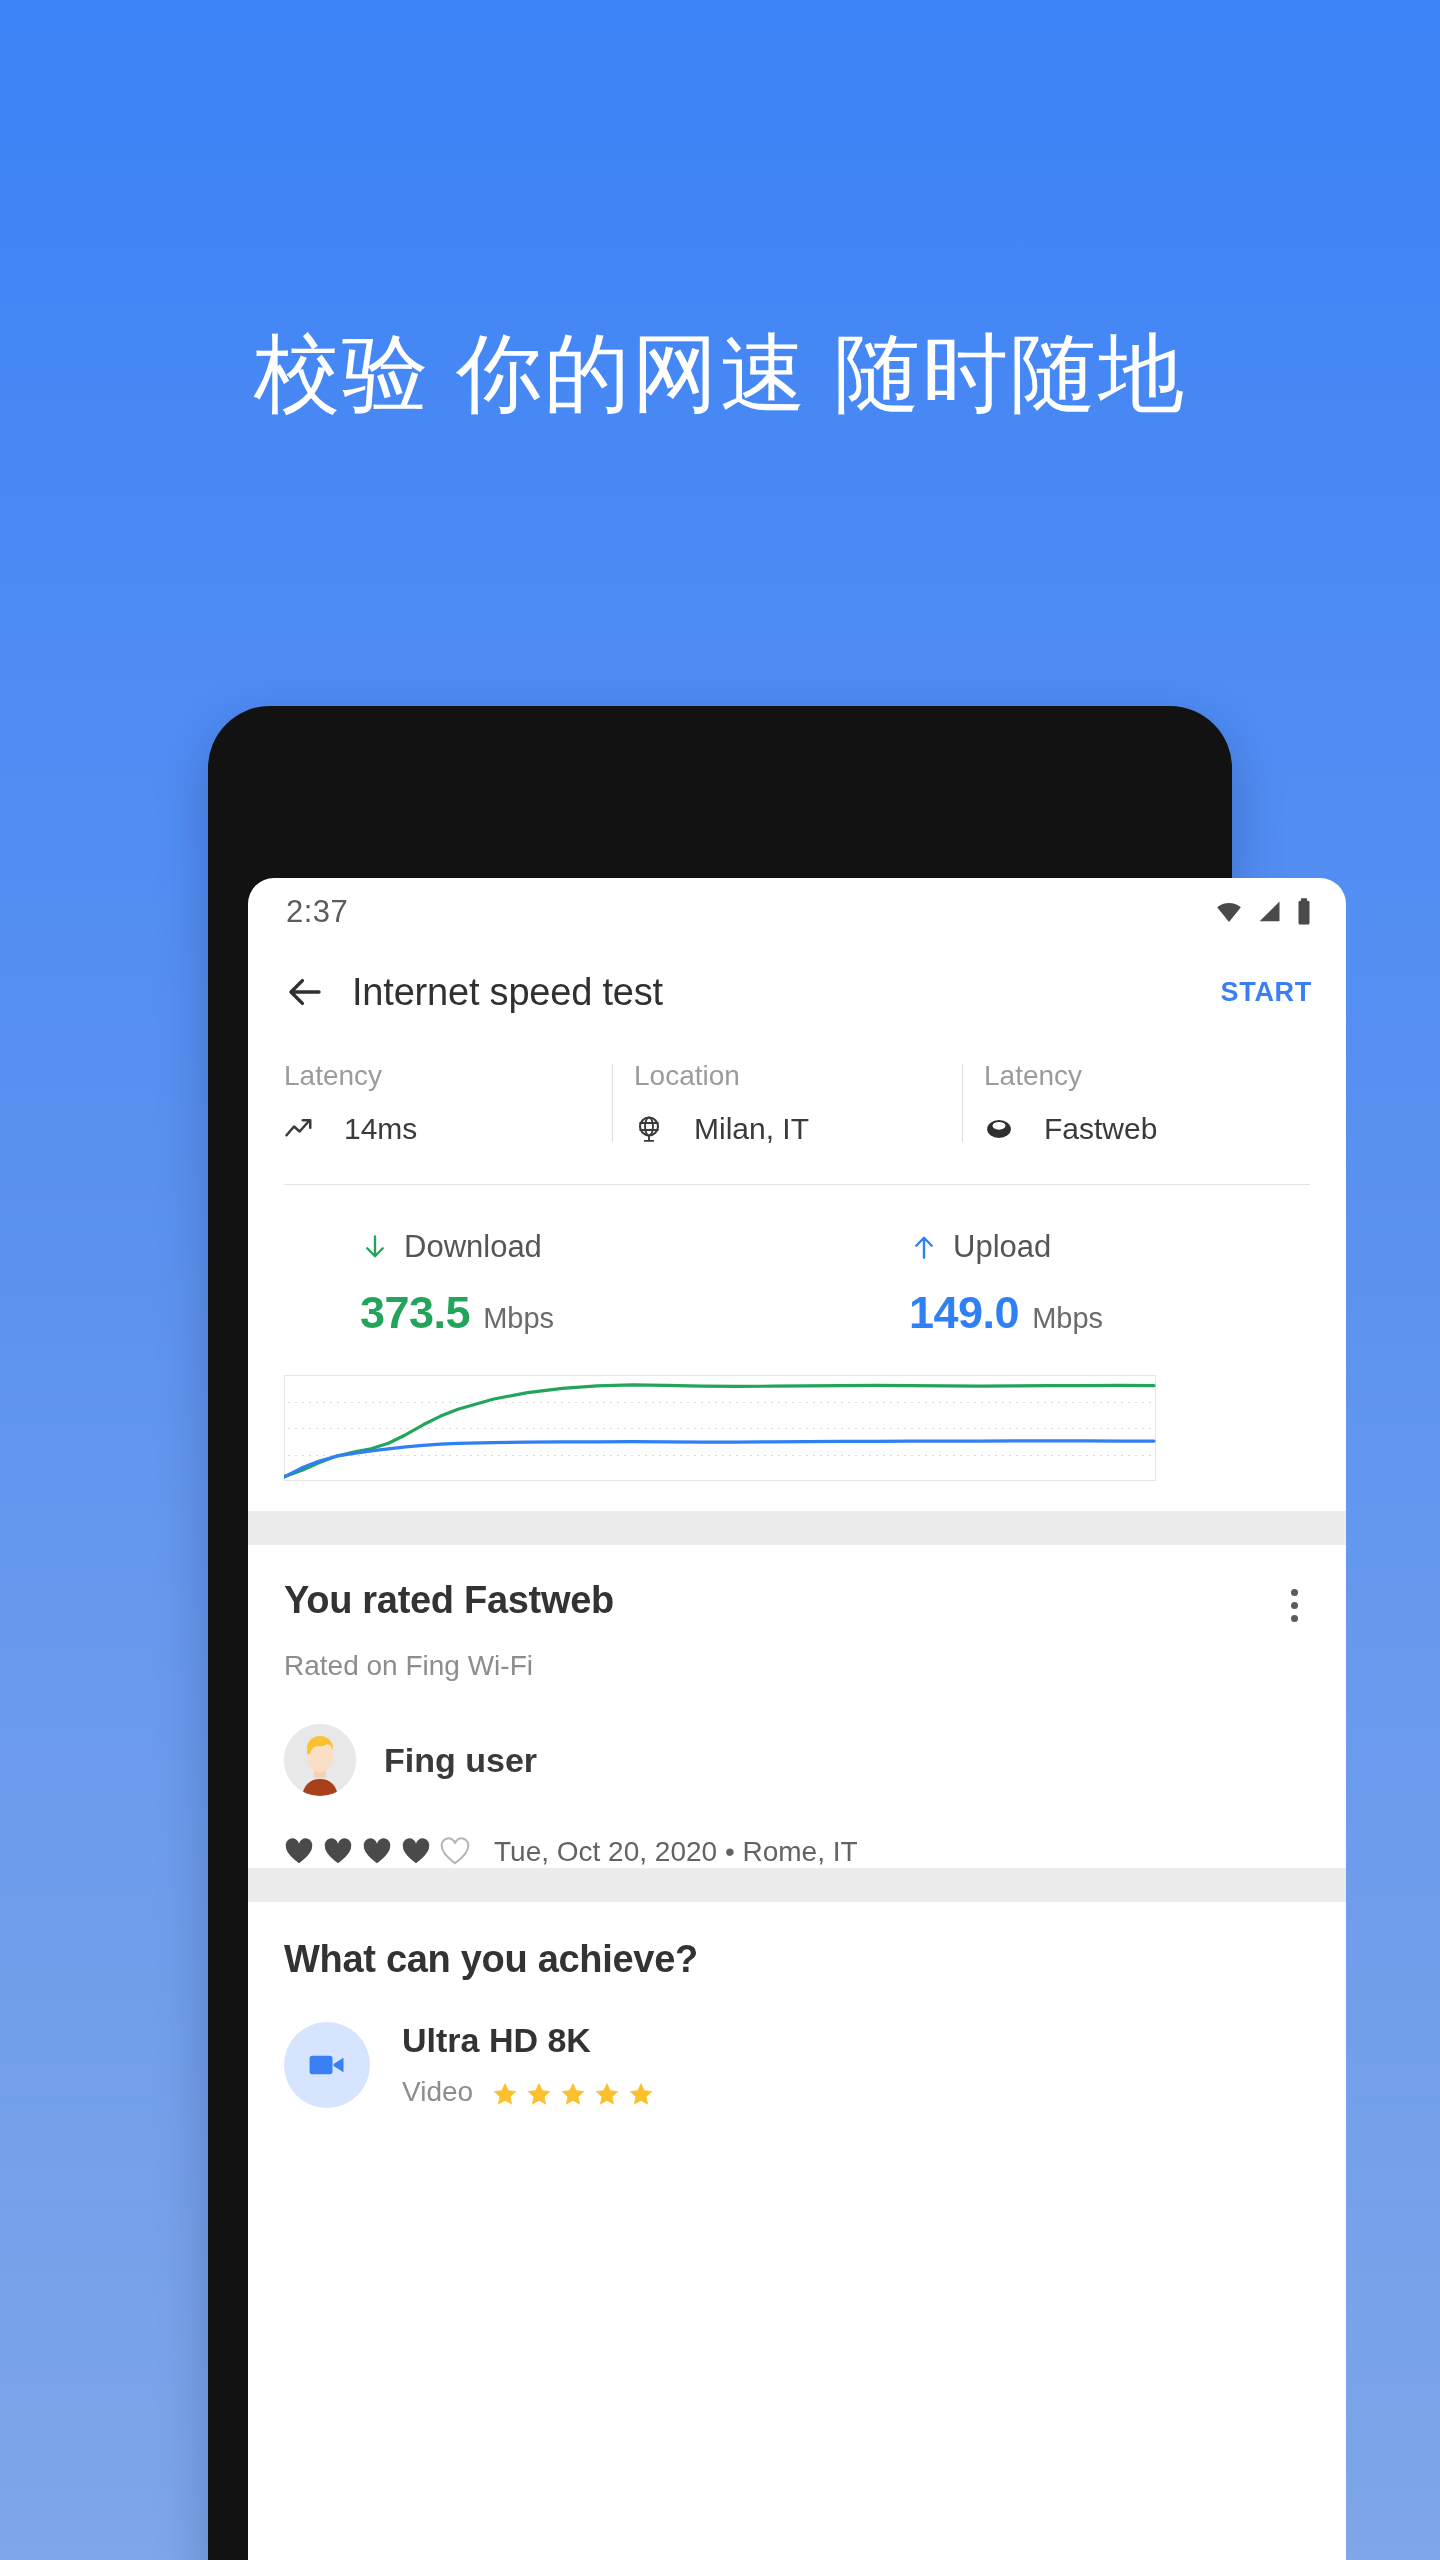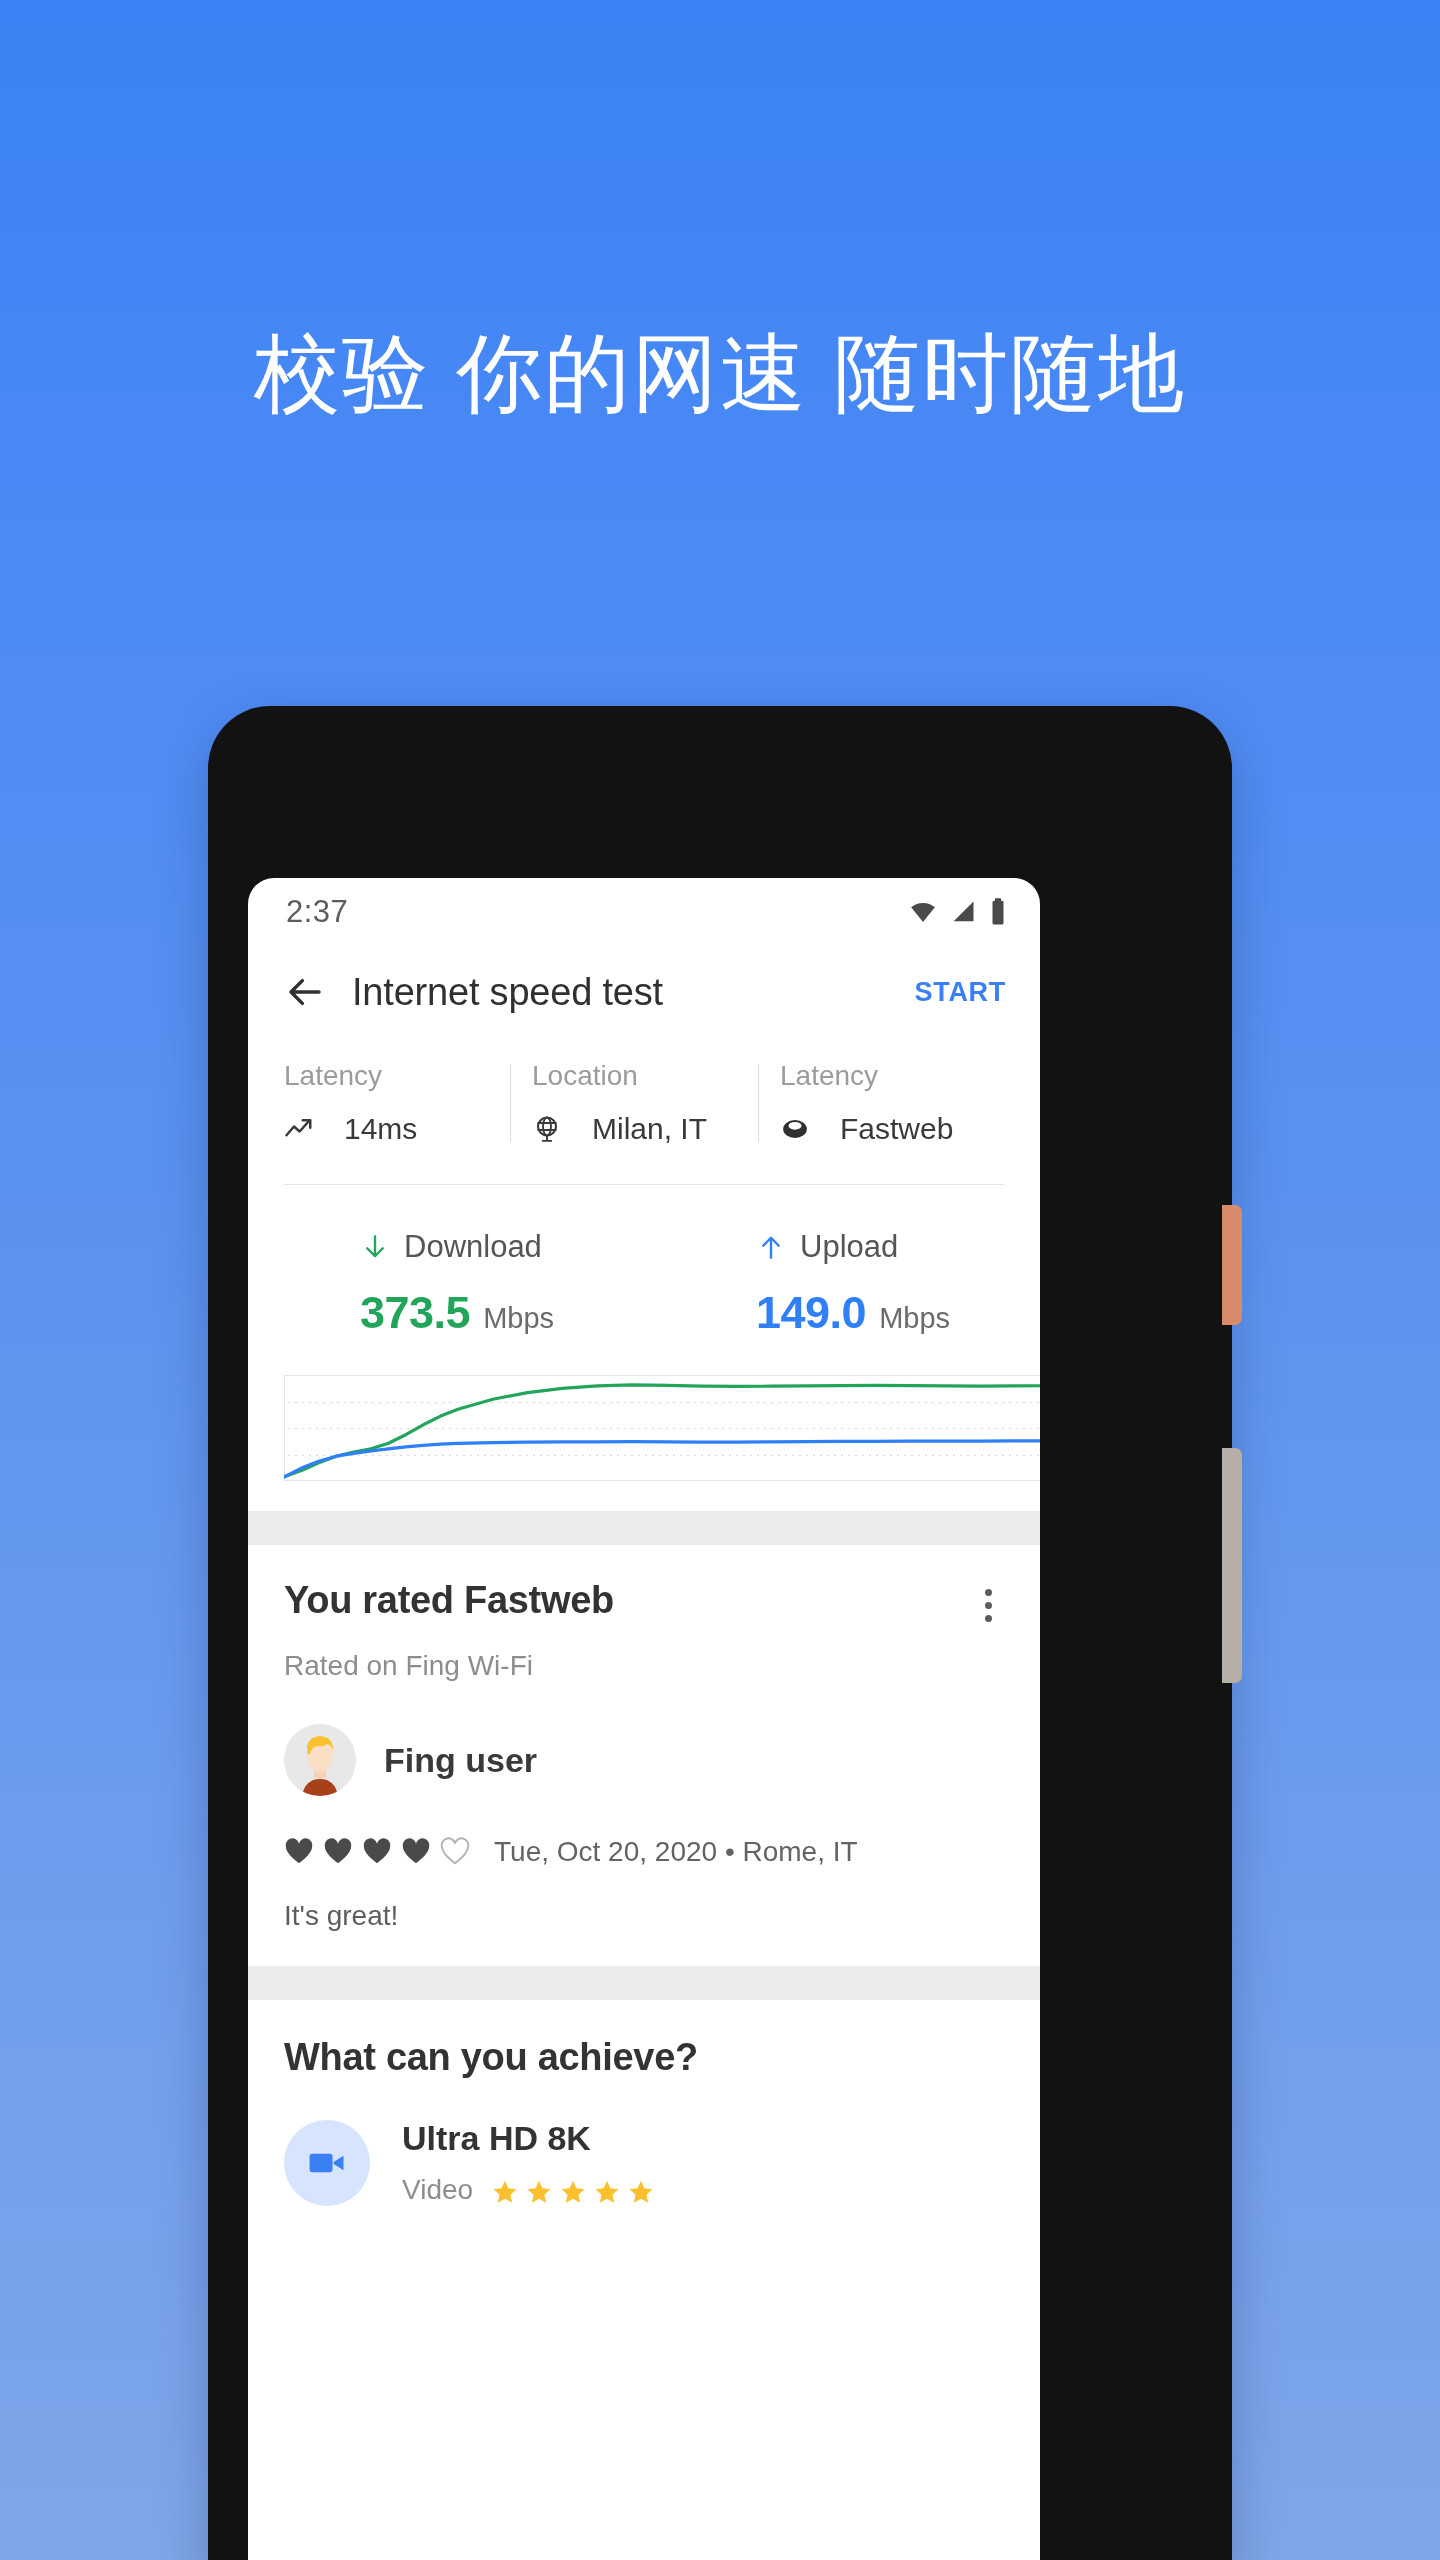--- a/index.html
+++ b/index.html
@@ -44,21 +44,21 @@
   .cam-big   { position:absolute; left:389px; top:772px; width:44px; height:48px;
                background:#2e2e2e; border-radius:50%; }
   .cam-small { position:absolute; left:487px; top:784px; width:30px; height:32px;
                background:#2e2e2e; border-radius:50%; }
   .speaker   { position:absolute; left:593px; top:785px; width:228px; height:28px;
                background:#333333; border-radius:14px; }
 
   
   .screen {
     position:absolute; left:248px; top:878px;
-    width:792px; height:1682px;
+    width:1098px; height:1682px;
     background:#ffffff;
     border-radius:26px 26px 0 0;
     overflow:hidden;
   }
 
   
   .statusbar {
     height:68px; display:flex; align-items:center;
     justify-content:space-between; padding:0 32px 0 38px;
   }
@@ -301,21 +301,20 @@
           <svg width="30" height="30" viewBox="0 0 24 24">
             <path d="M12 21 C4 15 1.5 10.6 1.5 7.6 A5 5 0 0 1 12 5.3 A5 5 0 0 1 22.5 7.6 C22.5 10.6 20 15 12 21 Z" fill="#4a4a4a" stroke="#b4b4b4" stroke-width="0"></path>
           </svg>
           <svg width="30" height="30" viewBox="0 0 24 24">
             <path d="M12 21 C4 15 1.5 10.6 1.5 7.6 A5 5 0 0 1 12 5.3 A5 5 0 0 1 22.5 7.6 C22.5 10.6 20 15 12 21 Z" fill="none" stroke="#b4b4b4" stroke-width="1.6"></path>
           </svg>
         </div>
       <div class="meta-text">Tue, Oct 20, 2020 • Rome, IT</div>
     </div>
 
-    <div class="comment">It's great!</div>
   </div>
 
   <div class="band"></div>
 
   <div>
     <div class="achieve-title">What can you achieve?</div>
     <div class="achieve-row">
       <div class="achieve-icon-wrap">
         <svg width="44" height="44" viewBox="0 0 24 24">
           <rect x="2.5" y="7" width="12.5" height="10" rx="1.4" fill="#3b7ff5"></rect>

